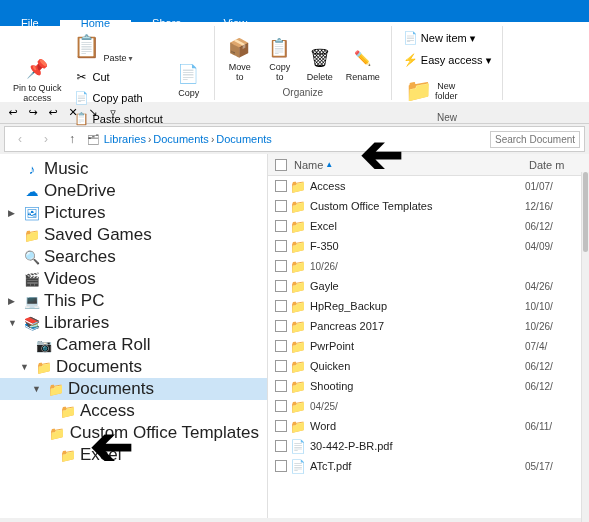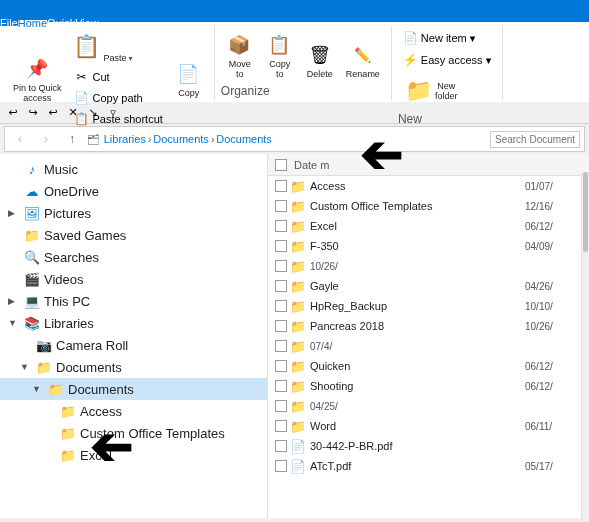--- a/index.html
+++ b/index.html
@@ -1,22 +1,22 @@
 <!DOCTYPE html>
 <html><head>
   <meta charset="utf-8">
   <style>
     * { box-sizing: border-box; margin: 0; padding: 0; }
     body { font-family: 'Segoe UI', Arial, sans-serif; font-size: 11px; background: #f0f0f0; width: 589px; height: 522px; overflow: hidden; }
     .ribbon-tabs { display: flex; background: #0078d7; height: 22px; }
-    .ribbon-tab { color: #fff; padding: 3px 0; font-size: 11px; cursor: pointer; display: flex; align-items: center; margin-top: 20px; }
+    .ribbon-tab { color: #fff; padding: 3px 21px; font-size: 11px; cursor: pointer; display: flex; align-items: center; margin-top: 20px; }
     .ribbon-tab.active { background: #fff; color: #0078d7; text-align: center; }
     .ribbon-content { display: flex; padding: 4px 2px 2px 2px; background: #fff; height: 80px; }
     .ribbon-group { display: flex; flex-direction: column; border-right: 1px solid #e0e0e0; padding: 2px 6px; }
-    .ribbon-group-label { font-size: 12px; color: #555; text-align: left; margin-top: auto; padding-top: 2px; }
+    .ribbon-group-label { font-size: 10px; color: #555; text-align: center; margin-top: auto; padding-top: 2px; }
     .ribbon-group-items { display: flex; flex: 1; align-items: center; gap: 2px; }
     .ribbon-btn { display: flex; flex-direction: column; align-items: center; padding: 2px 4px; cursor: pointer; border: 1px solid transparent; border-radius: 2px; min-width: 38px; }
     .ribbon-btn-icon { width: 28px; height: 28px; display: flex; align-items: center; justify-content: center; font-size: 18px; }
     .ribbon-btn-label { font-size: 9px; color: #222; text-align: center; white-space: nowrap; }
     .ribbon-btn-small { display: flex; align-items: center; gap: 3px; padding: 2px 4px; cursor: pointer; border: 1px solid transparent; border-radius: 2px; white-space: nowrap; }
     .ribbon-btn-small-icon { font-size: 12px; width: 16px; text-align: center; }
     .ribbon-clipboard-col { display: flex; flex-direction: column; gap: 1px; justify-content: center; }
     .ribbon-paste-big { display: flex; flex-direction: column; align-items: center; padding: 2px 4px; cursor: pointer; border: 1px solid transparent; border-radius: 2px; }
 
     
@@ -33,21 +33,21 @@
 
     
     .main { display: flex; height: calc(522px - 80px - 22px - 30px - 26px); }
 
     
     .sidebar { width: 268px; background: #fff; border-right: 1px solid #e0e0e0; overflow-y: auto; padding: 4px 0; flex-shrink: 0; }
     .sidebar-item { display: flex; align-items: center; height: 22px; padding: 0 8px; cursor: pointer; gap: 4px; white-space: nowrap; }
     .sidebar-item.selected { background: #cce4f7; }
     .sidebar-item .expand-icon { width: 12px; font-size: 9px; color: #555; }
     .sidebar-item .item-icon { width: 16px; height: 16px; display: flex; align-items: center; justify-content: center; font-size: 13px; }
-    .sidebar-item .item-label { font-size: 13px; color: #222; }
+    .sidebar-item .item-label { font-size: 17px; color: #222; }
     .sidebar-indent-1 { padding-left: 20px; }
     .sidebar-indent-2 { padding-left: 32px; }
     .sidebar-indent-3 { padding-left: 44px; }
 
     
     .file-list { flex: 1; background: #fff; overflow-y: auto; }
     .file-list-header { display: flex; align-items: center; height: 22px; background: #f5f5f5; border-bottom: 1px solid #e0e0e0; padding: 0 4px; }
     .file-list-header-col { font-size: 11px; color: #555; padding: 0 4px; flex-shrink: 0; }
     .file-list-header-col.name-col { flex: 1; display: flex; align-items: center; gap: 2px; }
     .file-list-header-col.date-col { width: 60px; }
@@ -85,21 +85,21 @@
 <div style="position:relative; width:589px; height:522px; overflow:hidden;">
 
   <div class="ribbon-tabs">
     <div class="ribbon-tab" style="background:#0078d7; color:#fff;">
       <span>File</span>
     </div>
     <div class="ribbon-tab active">
       <span>Home</span>
     </div>
     <div class="ribbon-tab">
-      <span>Quick</span>
+      <span>Share</span>
     </div>
     <div class="ribbon-tab">
       <span>View</span>
     </div>
   </div>
 
   <div class="ribbon-content">
 
     <div class="ribbon-group">
       <div class="ribbon-group-items">
@@ -317,20 +317,24 @@
     <div class="file-list">
 
       <div style="position:absolute; right:0; top:172px; width:8px; height:calc(522px - 172px); background:#f0f0f0; border-left:1px solid #e0e0e0;">
         <div style="margin: 0 1px; height:80px; background:#c0c0c0; border-radius:4px;"></div>
       </div>
 
       <div class="file-list-header">
         <div class="check-area">
           <div class="check-box"></div>
         </div>
+        <div class="file-list-header-col name-col">
+          <span>Name</span>
+          <span style="font-size:8px; color:#0078d7;">▲</span>
+        </div>
         <div class="file-list-header-col date-col">Date m</div>
       </div>
 
       <div id="file-rows">
           <div class="file-row">
     <div class="check-area">
       <div class="check-box"></div>
     </div>
     <span class="file-icon icon-folder">📁</span>
     <span class="file-name">Access</span>
@@ -381,28 +385,29 @@
     </div>
     <span class="file-icon icon-folder">📁</span>
     <span class="file-name">HpReg_Backup</span>
     <span class="file-date">10/10/</span>
   </div>
           <div class="file-row">
     <div class="check-area">
       <div class="check-box"></div>
     </div>
     <span class="file-icon icon-folder">📁</span>
-    <span class="file-name">Pancreas 2018</span>
+    <span class="file-name">Pancreas 2017</span>
     <span class="file-date">10/26/</span>
   </div>
           <div class="file-row">
     <div class="check-area">
       <div class="check-box"></div>
     </div>
     <span class="file-icon icon-folder">📁</span>
+    <span class="file-name">PwrPoint</span>
     <span class="file-date">07/4/</span>
   </div>
           <div class="file-row">
     <div class="check-area">
       <div class="check-box"></div>
     </div>
     <span class="file-icon icon-folder">📁</span>
     <span class="file-name">Quicken</span>
     <span class="file-date">06/12/</span>
   </div>

